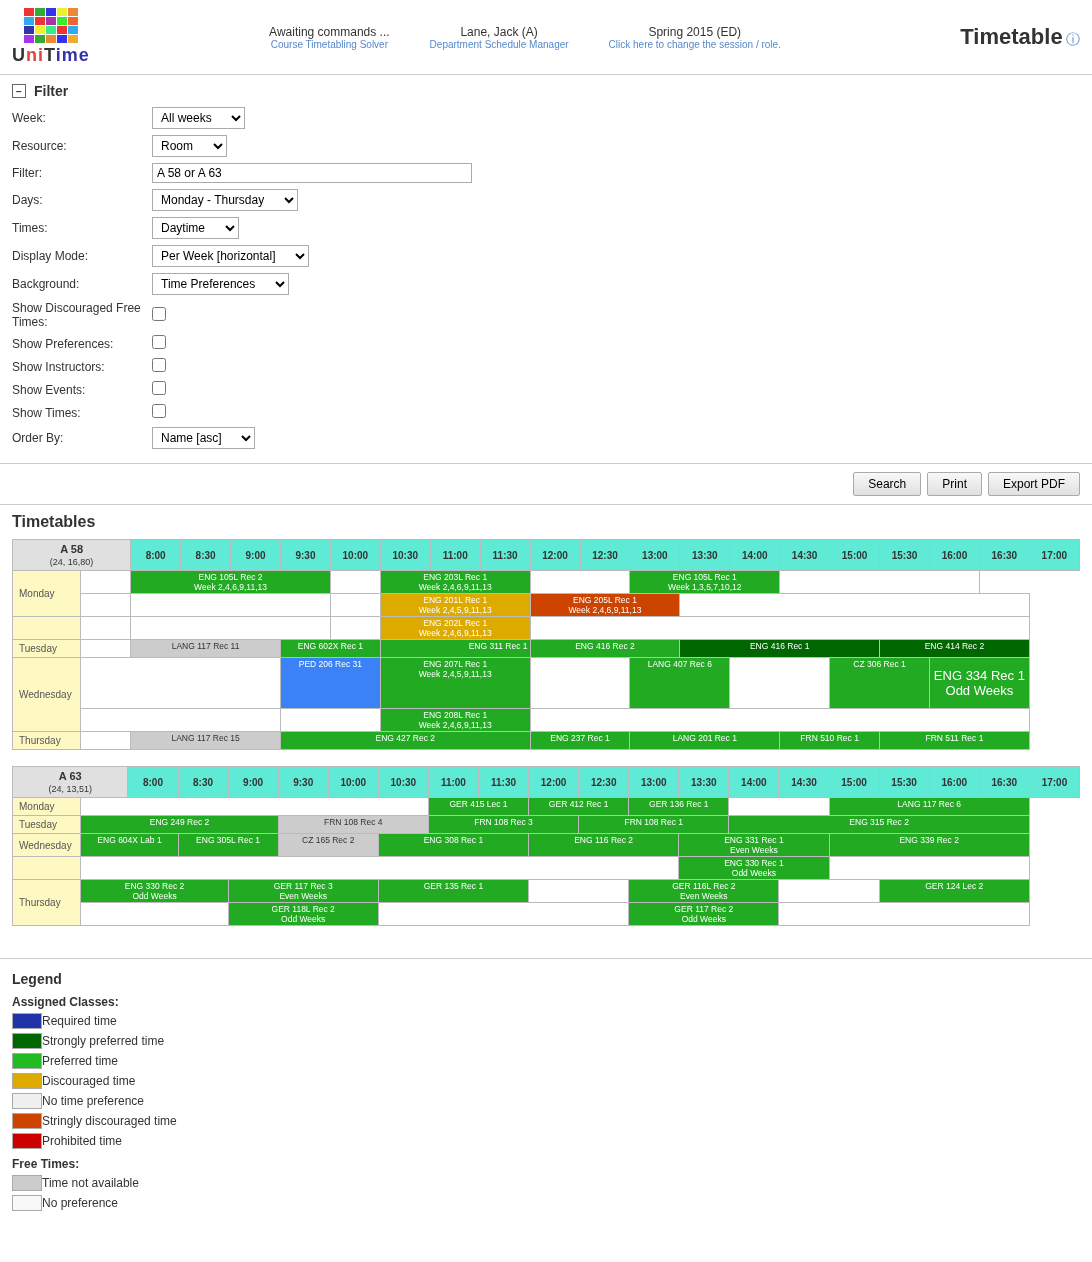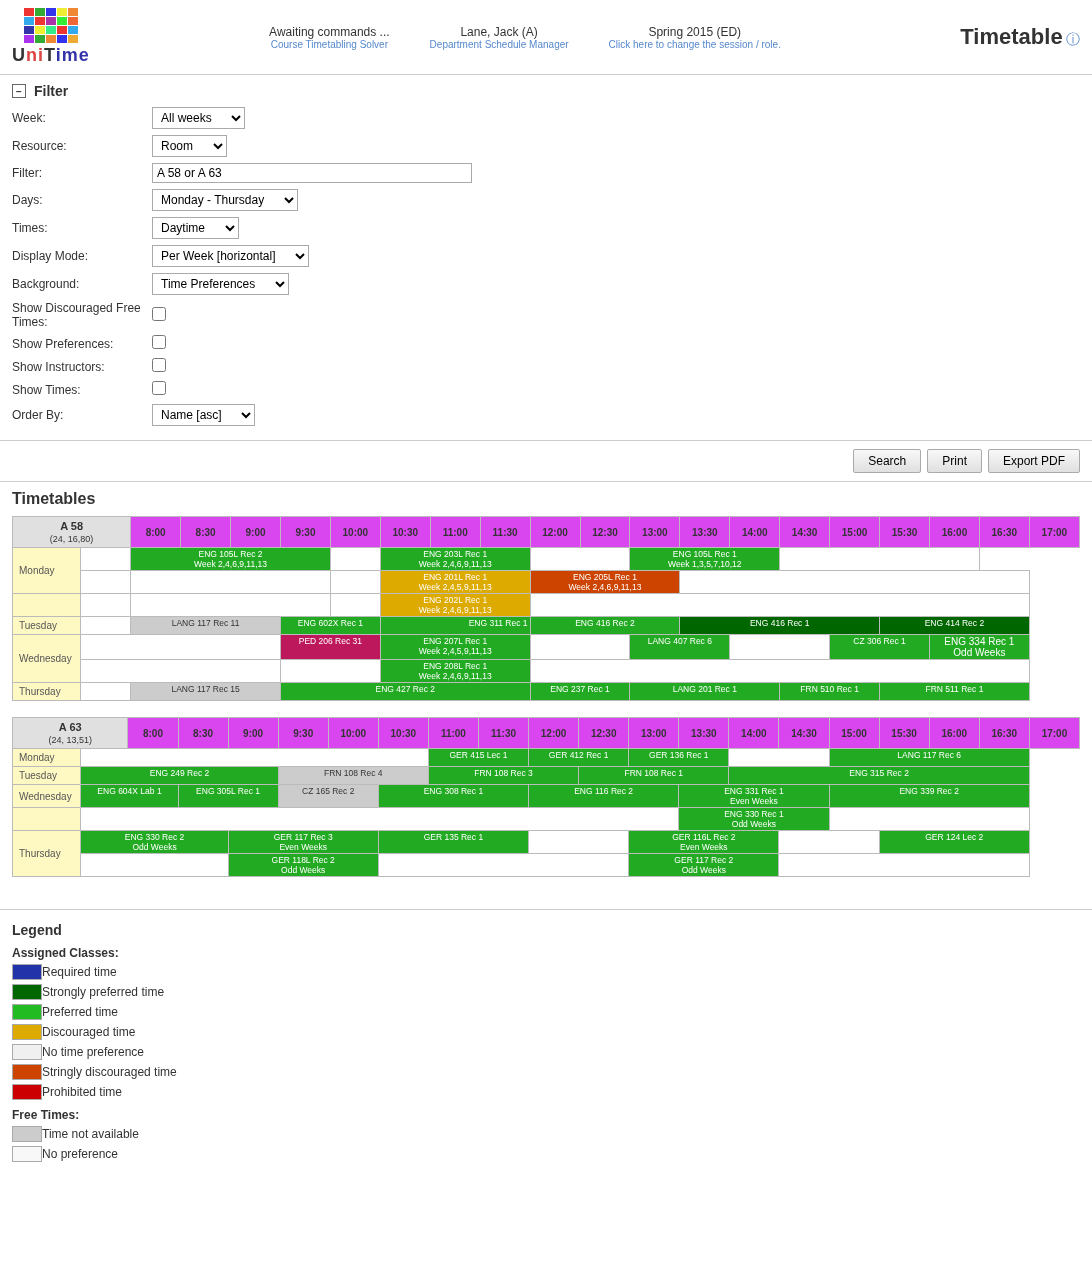--- a/index.html
+++ b/index.html
@@ -44,21 +44,21 @@
     .legend-title { font-size: 14px; font-weight: bold; margin-bottom: 8px; }
     .legend-subtitle { font-size: 12px; font-weight: bold; margin: 6px 0 4px; }
     .legend-item { display: flex; align-items: center; margin-bottom: 4px; gap: 0; }
     .legend-color { width: 30px; height: 16px; border: 1px solid #aaa; display: inline-block; }
     .legend-label { font-size: 12px; }
 
     
     .tt-table { border-collapse: collapse; font-size: 9.5px; }
     .tt-table td, .tt-table th { border: 1px solid #bbb; }
     .tt-header-room { background: #e0e0e0; font-size: 11px; font-weight: bold; padding: 3px 6px; }
-    .tt-time-header { background: #d946ef; text-align: center; font-size: 10px; padding: 2px 4px; white-space: nowrap; min-width: 48px; }
+    .tt-time-header { background: #5eead4; text-align: center; font-size: 10px; padding: 2px 4px; white-space: nowrap; min-width: 48px; }
     .tt-day-label { background: #fef9c3; font-size: 10px; padding: 2px 6px; color: #555; width: 65px; }
     .tt-cell { min-width: 48px; height: 18px; padding: 0; vertical-align: top; }
   </style>
 </head>
 <body>
 
 <div class="header">
   <div class="logo-area">
     <div class="logo-grid">
       <div class="logo-cell" style="background:#e33"></div>
@@ -187,20 +187,26 @@
     </div>
   </div>
 
   <div class="filter-row">
     <div class="filter-label">Show Instructors:</div>
     <div class="filter-control">
       <input type="checkbox" style="">
     </div>
   </div>
 
+  <div class="filter-row">
+    <div class="filter-label">Show Events:</div>
+    <div class="filter-control">
+      <input type="checkbox" style="">
+    </div>
+  </div>
 
   <div class="filter-row">
     <div class="filter-label">Show Times:</div>
     <div class="filter-control">
       <input type="checkbox" style="">
     </div>
   </div>
 
   <div class="filter-row">
     <div class="filter-label">Order By:</div>
@@ -327,31 +333,31 @@
 
             <td class="tt-cell" colspan="4" style="background:#006600;color:#fff;padding:1px 2px;font-size:8.5px;text-align:center;">ENG 416 Rec 1</td>
 
             <td class="tt-cell" colspan="3" style="background:#006600;color:#fff;padding:1px 2px;font-size:8.5px;text-align:center;">ENG 414 Rec 2</td>
           </tr>
 
           <tr>
             <td class="tt-day-label" rowspan="2">Wednesday</td>
             <td class="tt-cell" colspan="4"></td>
 
-            <td class="tt-cell" colspan="2" style="background:#be185d;color:#fff;padding:1px 2px;font-size:8.5px;text-align:center;">PED 206 Rec 31</td>
+            <td class="tt-cell" colspan="2" style="background:#3b82f6;color:#fff;padding:1px 2px;font-size:8.5px;text-align:center;">PED 206 Rec 31</td>
 
             <td class="tt-cell" colspan="3" style="background:#22aa22;color:#fff;padding:1px 2px;font-size:8.5px;text-align:center;">ENG 207L Rec 1<br>Week 2,4,5,9,11,13</td>
             <td class="tt-cell" colspan="2"></td>
 
             <td class="tt-cell" colspan="2" style="background:#22aa22;color:#fff;padding:1px 2px;font-size:8.5px;text-align:center;">LANG 407 Rec 6</td>
             <td class="tt-cell" colspan="2"></td>
 
             <td class="tt-cell" colspan="2" style="background:#22aa22;color:#fff;padding:1px 2px;font-size:8.5px;text-align:center;">CZ 306 Rec 1</td>
 
-            <td class="tt-cell" colspan="2" style="background:#22aa22;color:#fff;padding:1px 2px;font-size:10px;text-align:center;">ENG 334 Rec 1<br>Odd Weeks</td>
+            <td class="tt-cell" colspan="2" style="background:#22aa22;color:#fff;padding:10px 2px;font-size:13px;text-align:center;">ENG 334 Rec 1<br>Odd Weeks</td>
           </tr>
           <tr>
             <td class="tt-cell" colspan="4"></td>
             <td class="tt-cell" colspan="2"></td>
 
             <td class="tt-cell" colspan="3" style="background:#22aa22;color:#fff;padding:1px 2px;font-size:8.5px;text-align:center;">ENG 208L Rec 1<br>Week 2,4,6,9,11,13</td>
             <td class="tt-cell" colspan="10"></td>
           </tr>
 
           <tr>

